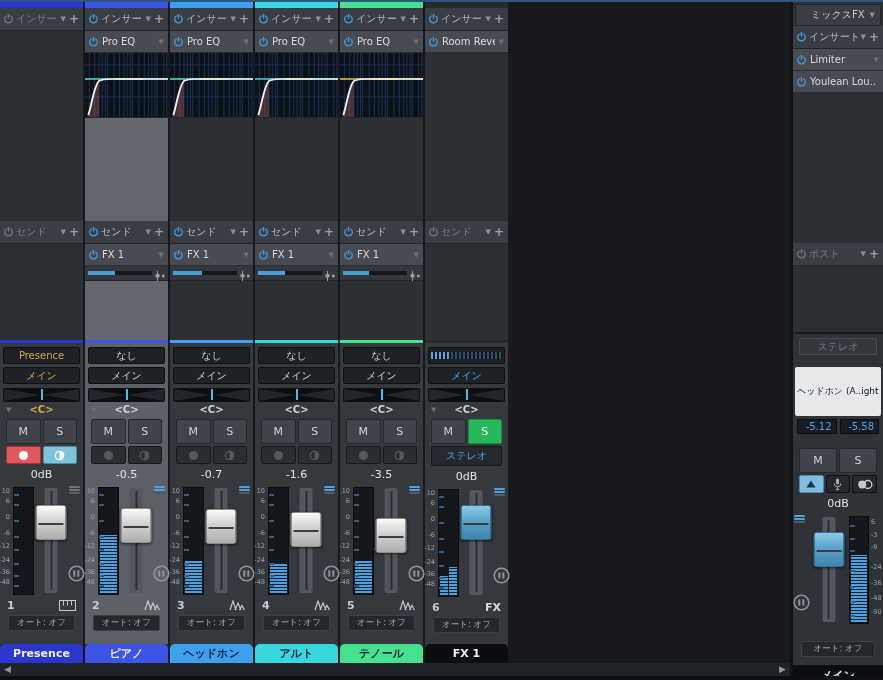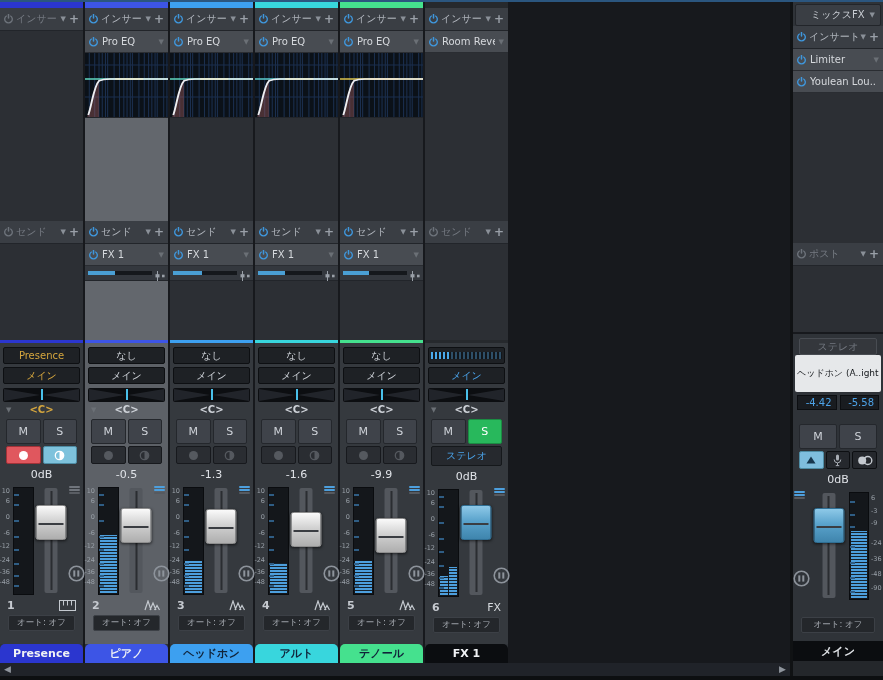--- a/index.html
+++ b/index.html
@@ -71,37 +71,37 @@
   .fcap{position:absolute;left:50%;transform:translateX(-50%);width:29px;height:33px;border-radius:3px;
         background:linear-gradient(#fafafa,#d2d2d2 45%,#aeaeae);border:1px solid #8e8e8e;box-shadow:0 1px 3px rgba(0,0,0,.6);}
   .fcap::after{content:"";position:absolute;left:2px;right:2px;top:50%;height:2px;background:#3a3d42;}
   .fcap.blue{background:linear-gradient(#8ec9e8,#5aa3cc 45%,#3f85ad);border-color:#2f6f94;}
   .ficons{position:relative;}
   .hamb{position:absolute;top:2px;left:1px;display:flex;flex-direction:column;gap:1px;}
   .hamb i{display:block;width:11px;height:2px;border-radius:1px;}
   .circ{position:absolute;bottom:10px;left:0;}
   .numrow{height:16px;margin:1px 7px 0;flex:none;display:flex;align-items:center;justify-content:space-between;}
   .chnum{font-size:11px;font-weight:bold;color:#c6cad0;}
-  .fxlbl{font-size:11px;font-weight:normal;color:#d6dade;}
+  .fxlbl{font-size:11px;font-weight:bold;color:#d6dade;}
   .autobtn{height:14px;margin:2px 8px 0;flex:none;background:#24272b;border:1px solid #3c4046;border-radius:2px;
            display:flex;align-items:center;justify-content:center;font-size:8.5px;color:#a8adb4;white-space:nowrap;}
   .nametab{height:19px;flex:none;margin-top:auto;display:flex;align-items:center;justify-content:center;
            font-size:11px;font-weight:bold;border-radius:5px 5px 0 0;}
   .minmeter{position:relative;width:100%;height:7px;margin:0 2px;background:repeating-linear-gradient(90deg,#2e4f68 0 2px,#12161b 2px 4px);}
   .minmeter .hot{position:absolute;left:0;top:0;bottom:0;width:26%;background:repeating-linear-gradient(90deg,#4aa9ea 0 2px,#12161b 2px 4px);}
   
   .master-strip{position:absolute;right:0;top:2px;bottom:0;width:90px;background:#2f3338;border-left:3px solid #101214;display:flex;flex-direction:column;}
   .mixfx{height:20px;flex:none;margin:2px 2px 0;background:#3a3e44;border:1px solid #22252a;border-radius:2px;
          display:flex;align-items:center;justify-content:flex-end;gap:5px;padding:0 5px;font-size:10px;color:#c8ccd2;}
   .m-insarea{height:150px;flex:none;background:#2c2f34;}
   .m-postarea{height:66px;flex:none;background:#2c2f34;border-bottom:2px solid #17191d;}
   .stdim{height:15px;margin:4px 6px 0;flex:none;border:1px solid #484c52;border-radius:2px;background:#34373c;
          display:flex;align-items:center;justify-content:center;font-size:10px;color:#72777f;}
-  .hp{height:15px;margin:0 2px 0;flex:none;background:#e6e8ea;border-radius:2px;display:flex;align-items:center;
-      font-size:9px;color:#15181c;padding:11px 2px;white-space:nowrap;overflow:hidden;}
+  .hp{height:15px;margin:12px 2px 0;flex:none;background:#e6e8ea;border-radius:2px;display:flex;align-items:center;
+      font-size:9px;color:#15181c;padding:17px 2px;white-space:nowrap;overflow:hidden;}
   .peaks{height:15px;margin:3px 4px 0;flex:none;display:grid;grid-template-columns:1fr 1fr;gap:3px;}
   .peak{background:#191c20;border:1px solid #0c0e11;color:#4da3e8;font-size:10px;display:flex;align-items:center;justify-content:flex-end;padding:0 4px;}
   .tri3{height:18px;margin:2px 6px 0;flex:none;display:grid;grid-template-columns:1fr 1fr 1fr;gap:2px;}
   .tbtn{background:#25282d;border:1px solid #0d0f12;border-radius:2px;display:flex;align-items:center;justify-content:center;}
   .tbtn.on{background:#7fbede;border-color:#4e8ca4;}
   .mname{height:20px;flex:none;background:#0b0d10;display:flex;align-items:center;justify-content:center;
          font-size:11px;font-weight:bold;color:#e2e5e9;}
   .m-bottom{flex:1;background:#24272b;}
   .scroll{position:absolute;left:0;top:663px;width:790px;height:13px;background:#202329;display:flex;align-items:center;justify-content:space-between;padding:0 4px;box-sizing:border-box;}
   .scroll span{font-size:9px;color:#8f959d;line-height:9px;}
@@ -502,21 +502,21 @@
             </div>
             <div class="rmbtn">
               <span class="ic">
                 <svg width="11" height="11" viewBox="0 0 11 11">
                   <circle cx="5.5" cy="5.5" r="4.2" fill="none" stroke="#55595f" stroke-width="1.3"></circle>
                   <path d="M5.5 1.3a4.2 4.2 0 0 1 0 8.4Z" fill="#55595f"></path>
                 </svg>
               </span>
             </div>
           </div>
-          <div class="db">-1.3</div>
+          <div class="db">-0.7</div>
           <div class="fader-area">
             <div class="mlabels">
               <span class="mlab" style="top: 4px;">10</span>
               <span class="mlab" style="top: 14px;">6</span>
               <span class="mlab" style="top: 30px;">0</span>
               <span class="mlab" style="top: 46px;">-6</span>
               <span class="mlab" style="top: 59px;">-12</span>
               <span class="mlab" style="top: 73px;">-24</span>
               <span class="mlab" style="top: 85px;">-36</span>
               <span class="mlab" style="top: 95px;">-48</span>
@@ -832,21 +832,21 @@
             </div>
             <div class="rmbtn">
               <span class="ic">
                 <svg width="11" height="11" viewBox="0 0 11 11">
                   <circle cx="5.5" cy="5.5" r="4.2" fill="none" stroke="#55595f" stroke-width="1.3"></circle>
                   <path d="M5.5 1.3a4.2 4.2 0 0 1 0 8.4Z" fill="#55595f"></path>
                 </svg>
               </span>
             </div>
           </div>
-          <div class="db">-9.9</div>
+          <div class="db">-3.5</div>
           <div class="fader-area">
             <div class="mlabels">
               <span class="mlab" style="top: 4px;">10</span>
               <span class="mlab" style="top: 14px;">6</span>
               <span class="mlab" style="top: 30px;">0</span>
               <span class="mlab" style="top: 46px;">-6</span>
               <span class="mlab" style="top: 59px;">-12</span>
               <span class="mlab" style="top: 73px;">-24</span>
               <span class="mlab" style="top: 85px;">-36</span>
               <span class="mlab" style="top: 95px;">-48</span>
@@ -1070,21 +1070,21 @@
         <span class="plus">+</span>
       </div>
       <div class="m-postarea"></div>
       <div class="stdim">
         <span>ステレオ</span>
       </div>
       <div class="hp">
         <span>ヘッドホン (A..ight</span>
       </div>
       <div class="peaks">
-        <div class="peak">-4.42</div>
+        <div class="peak">-5.12</div>
         <div class="peak">-5.58</div>
       </div>
       <div class="ms" style="margin-top: 14px;">
         <div class="msbtn">
           <span>M</span>
         </div>
         <div class="msbtn">
           <span>S</span>
         </div>
       </div>

